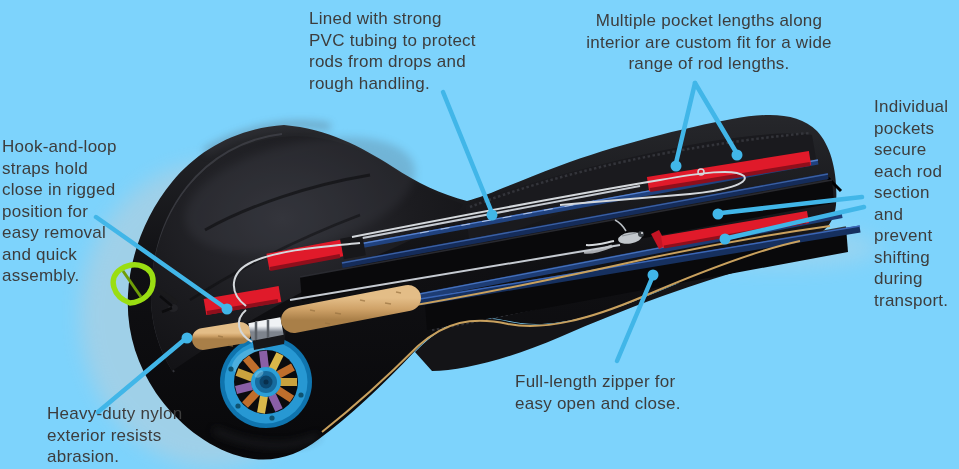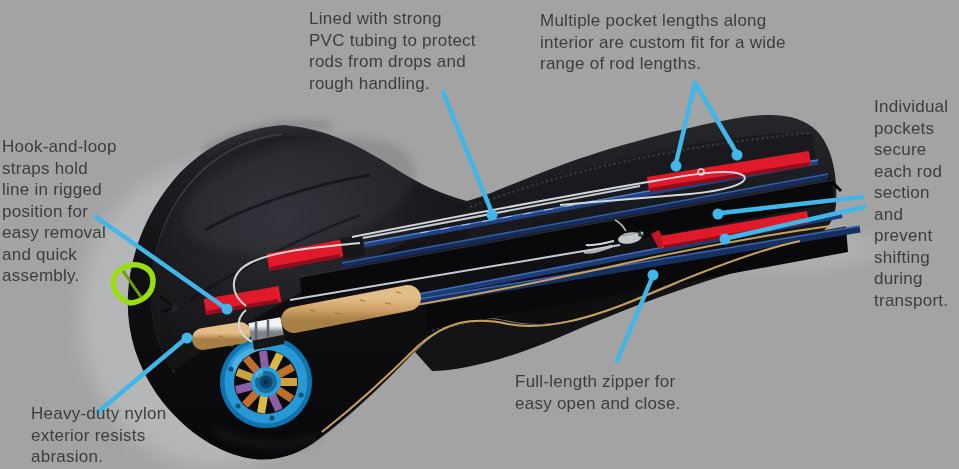--- a/index.html
+++ b/index.html
@@ -1,31 +1,31 @@
 <!DOCTYPE html>
 <html><head>
 <meta charset="utf-8">
 <style>
   html,body{margin:0;padding:0;background:#ffffff;}
   .stage{
     position:relative;width:959px;height:469px;overflow:hidden;
-    background:#a3a3a3;
+    background:#7dd3fc;
     font-family:"Liberation Sans", sans-serif;
   }
   .stage svg{position:absolute;left:0;top:0;}
   .callout{
     position:absolute;
     font-size:17px;line-height:21.5px;letter-spacing:.25px;
     color:#3d3d3d;white-space:pre-line;
   }
   .c-pvc{left:309px;top:8px;width:200px;}
-  .c-pockets{left:540px;top:10px;width:290px;}
+  .c-pockets{left:564px;top:10px;width:290px;text-align:center;}
   .c-individual{left:874px;top:96px;width:90px;}
   .c-hook{left:2px;top:136px;width:140px;}
-  .c-nylon{left:31px;top:403px;width:175px;}
+  .c-nylon{left:47px;top:403px;width:175px;}
   .c-zipper{left:515px;top:371px;width:210px;}
 </style>
 </head>
 <body>
 
 <div class="stage">
 
   <svg width="959" height="469" viewBox="0 0 959 469">
     <defs>
       <linearGradient id="shellGrad" x1="0" y1="0" x2="0" y2="1">
@@ -244,21 +244,21 @@
 secure
 each rod
 section
 and
 prevent
 shifting
 during
 transport.</div>
   <div class="callout c-hook">Hook-and-loop
 straps hold
-line in rigged
+close in rigged
 position for
 easy removal
 and quick
 assembly.</div>
   <div class="callout c-nylon">Heavy-duty nylon
 exterior resists
 abrasion.</div>
   <div class="callout c-zipper">Full-length zipper for
 easy open and close.</div>
 </div>

